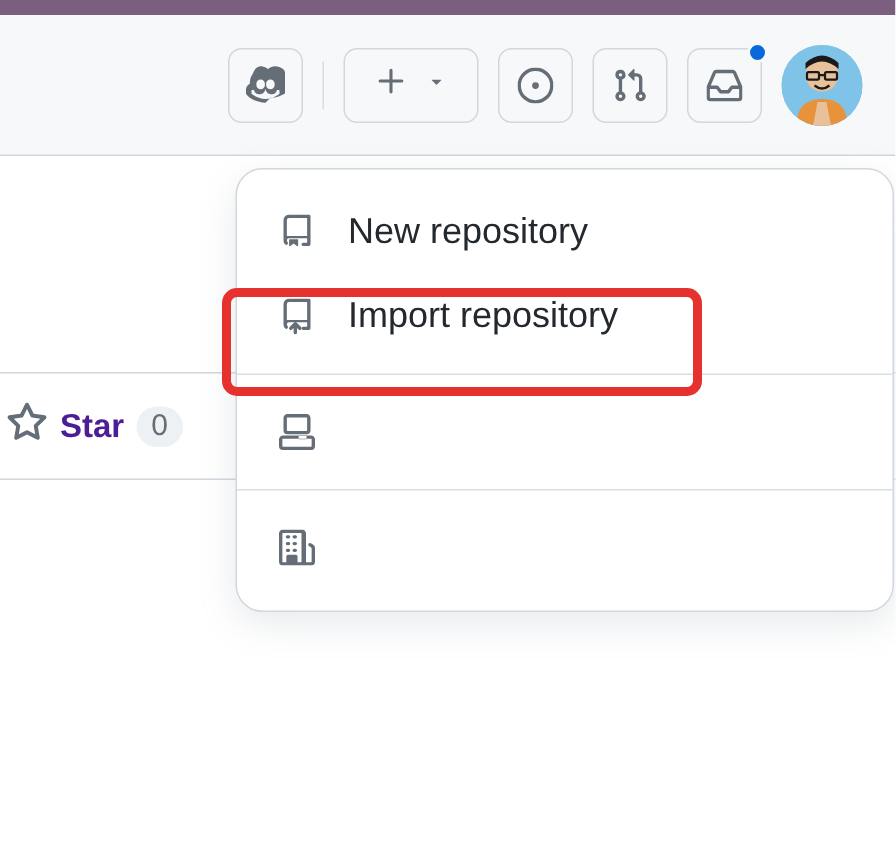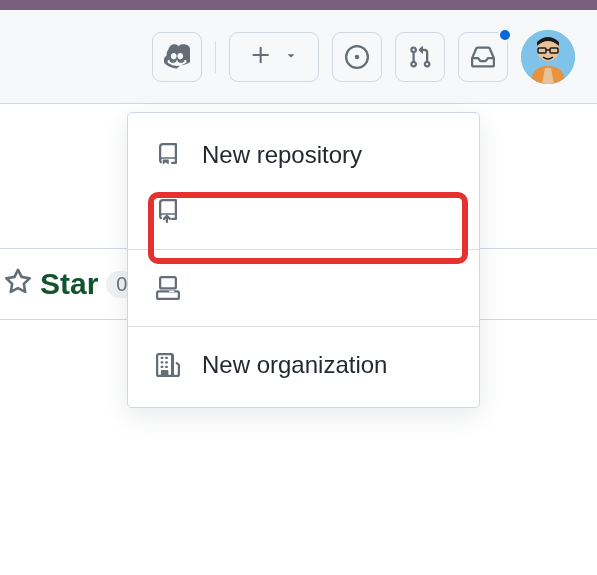--- a/index.html
+++ b/index.html
@@ -85,39 +85,39 @@
     height: 72px;
     border-top: 1px solid #d0d7de;
     border-bottom: 1px solid #d0d7de;
     background: #fff;
     display: flex;
     align-items: center;
     padding-left: 4px;
     gap: 8px;
   }
   .star-word {
-    font-size: 30px;
+    font-size: 22px;
     font-weight: 600;
-    color: #14532d;
+    color: #4c1d95;
   }
   .count-pill {
     font-size: 20px;
     color: #656d76;
     background: #eef1f4;
     border-radius: 14px;
     padding: 2px 10px;
   }
   .dropdown {
     position: absolute;
     top: 112px;
-    left: 127px;
-    width: 353px;
+    left: 157px;
+    width: 439px;
     background: #fff;
     border: 1px solid #d0d7de;
-    border-radius: 5px;
+    border-radius: 18px;
     box-shadow: 0 8px 24px rgba(140,149,159,0.2);
     padding: 14px 0;
   }
   .menu-item {
     display: flex;
     align-items: center;
     gap: 20px;
     padding: 14px 26px;
     color: #24292f;
     font-size: 24px;
@@ -226,33 +226,33 @@
     </span>
     <span>New repository</span>
   </div>
   <div class="menu-item">
     <span class="mi-icon">
       <svg width="24" height="24" viewBox="0 0 16 16" fill="currentColor">
           <path d="M2 2.5A2.5 2.5 0 0 1 4.5 0h8.75a.75.75 0 0 1 .75.75v12.5a.75.75 0 0 1-.75.75h-2.5a.75.75 0 0 1 0-1.5h1.75v-2h-8a1 1 0 0 0-.714 1.7.75.75 0 1 1-1.072 1.05A2.495 2.495 0 0 1 2 11.5Zm10.5-1h-8a1 1 0 0 0-1 1V9.6c.304-.066.624-.1.95-.1h8.05Z"></path>
           <path d="M7.25 10a.75.75 0 0 1 .75.75v2.19l.72-.72a.75.75 0 1 1 1.06 1.06l-2 2a.75.75 0 0 1-1.06 0l-2-2a.75.75 0 1 1 1.06-1.06l.72.72v-2.19A.75.75 0 0 1 7.25 10Z" transform="rotate(180 7.25 13)"></path>
         </svg>
     </span>
+    <span>Import repository</span>
   </div>
   <div class="menu-sep"></div>
   <div class="menu-item">
     <span class="mi-icon">
       <svg width="24" height="24" viewBox="0 0 16 16" fill="currentColor">
           <path d="M0 11.25c0-.966.784-1.75 1.75-1.75h12.5c.966 0 1.75.784 1.75 1.75v3A1.75 1.75 0 0 1 14.25 16H1.75A1.75 1.75 0 0 1 0 14.25Zm2-9.5C2 .784 2.784 0 3.75 0h8.5C13.216 0 14 .784 14 1.75v5.5A1.75 1.75 0 0 1 12.25 9h-8.5A1.75 1.75 0 0 1 2 7.25Zm1.75-.25a.25.25 0 0 0-.25.25v5.5c0 .138.112.25.25.25h8.5a.25.25 0 0 0 .25-.25v-5.5a.25.25 0 0 0-.25-.25Zm-2 9.5a.25.25 0 0 0-.25.25v3c0 .138.112.25.25.25h12.5a.25.25 0 0 0 .25-.25v-3a.25.25 0 0 0-.25-.25Zm7-1.25v1.5h3.5v-1.5Z"></path>
         </svg>
     </span>
   </div>
   <div class="menu-sep"></div>
   <div class="menu-item">
     <span class="mi-icon">
       <svg width="24" height="24" viewBox="0 0 16 16" fill="currentColor">
           <path d="M1.75 16A1.75 1.75 0 0 1 0 14.25V1.75C0 .784.784 0 1.75 0h8.5C11.216 0 12 .784 12 1.75v12.5c0 .085-.006.168-.018.25h2.268a.25.25 0 0 0 .25-.25V8.285a.25.25 0 0 0-.111-.208l-1.055-.703a.749.749 0 1 1 .832-1.248l1.055.703c.487.325.779.871.779 1.456v5.965A1.75 1.75 0 0 1 14.25 16Zm8.5-14.5h-8.5a.25.25 0 0 0-.25.25v12.5c0 .138.112.25.25.25h1.5V12a.75.75 0 0 1 .75-.75h3.5a.75.75 0 0 1 .75.75v2.5h1.5a.25.25 0 0 0 .25-.25V1.75a.25.25 0 0 0-.25-.25ZM3 3.25a.75.75 0 0 1 .75-.75h.5a.75.75 0 0 1 0 1.5h-.5A.75.75 0 0 1 3 3.25Zm3.75-.75a.75.75 0 0 0 0 1.5h.5a.75.75 0 0 0 0-1.5ZM3 6.25a.75.75 0 0 1 .75-.75h.5a.75.75 0 0 1 0 1.5h-.5A.75.75 0 0 1 3 6.25Zm3.75-.75a.75.75 0 0 0 0 1.5h.5a.75.75 0 0 0 0-1.5ZM3 9.25a.75.75 0 0 1 .75-.75h.5a.75.75 0 0 1 0 1.5h-.5A.75.75 0 0 1 3 9.25Zm3.75-.75a.75.75 0 0 0 0 1.5h.5a.75.75 0 0 0 0-1.5Z"></path>
         </svg>
     </span>
-    <span>New organization</span>
   </div>
 </div>
 
 <div class="highlight-box" id="hl" style="top: 192px; left: 148px; width: 320px; height: 72px;"></div>
 
 </body></html>

